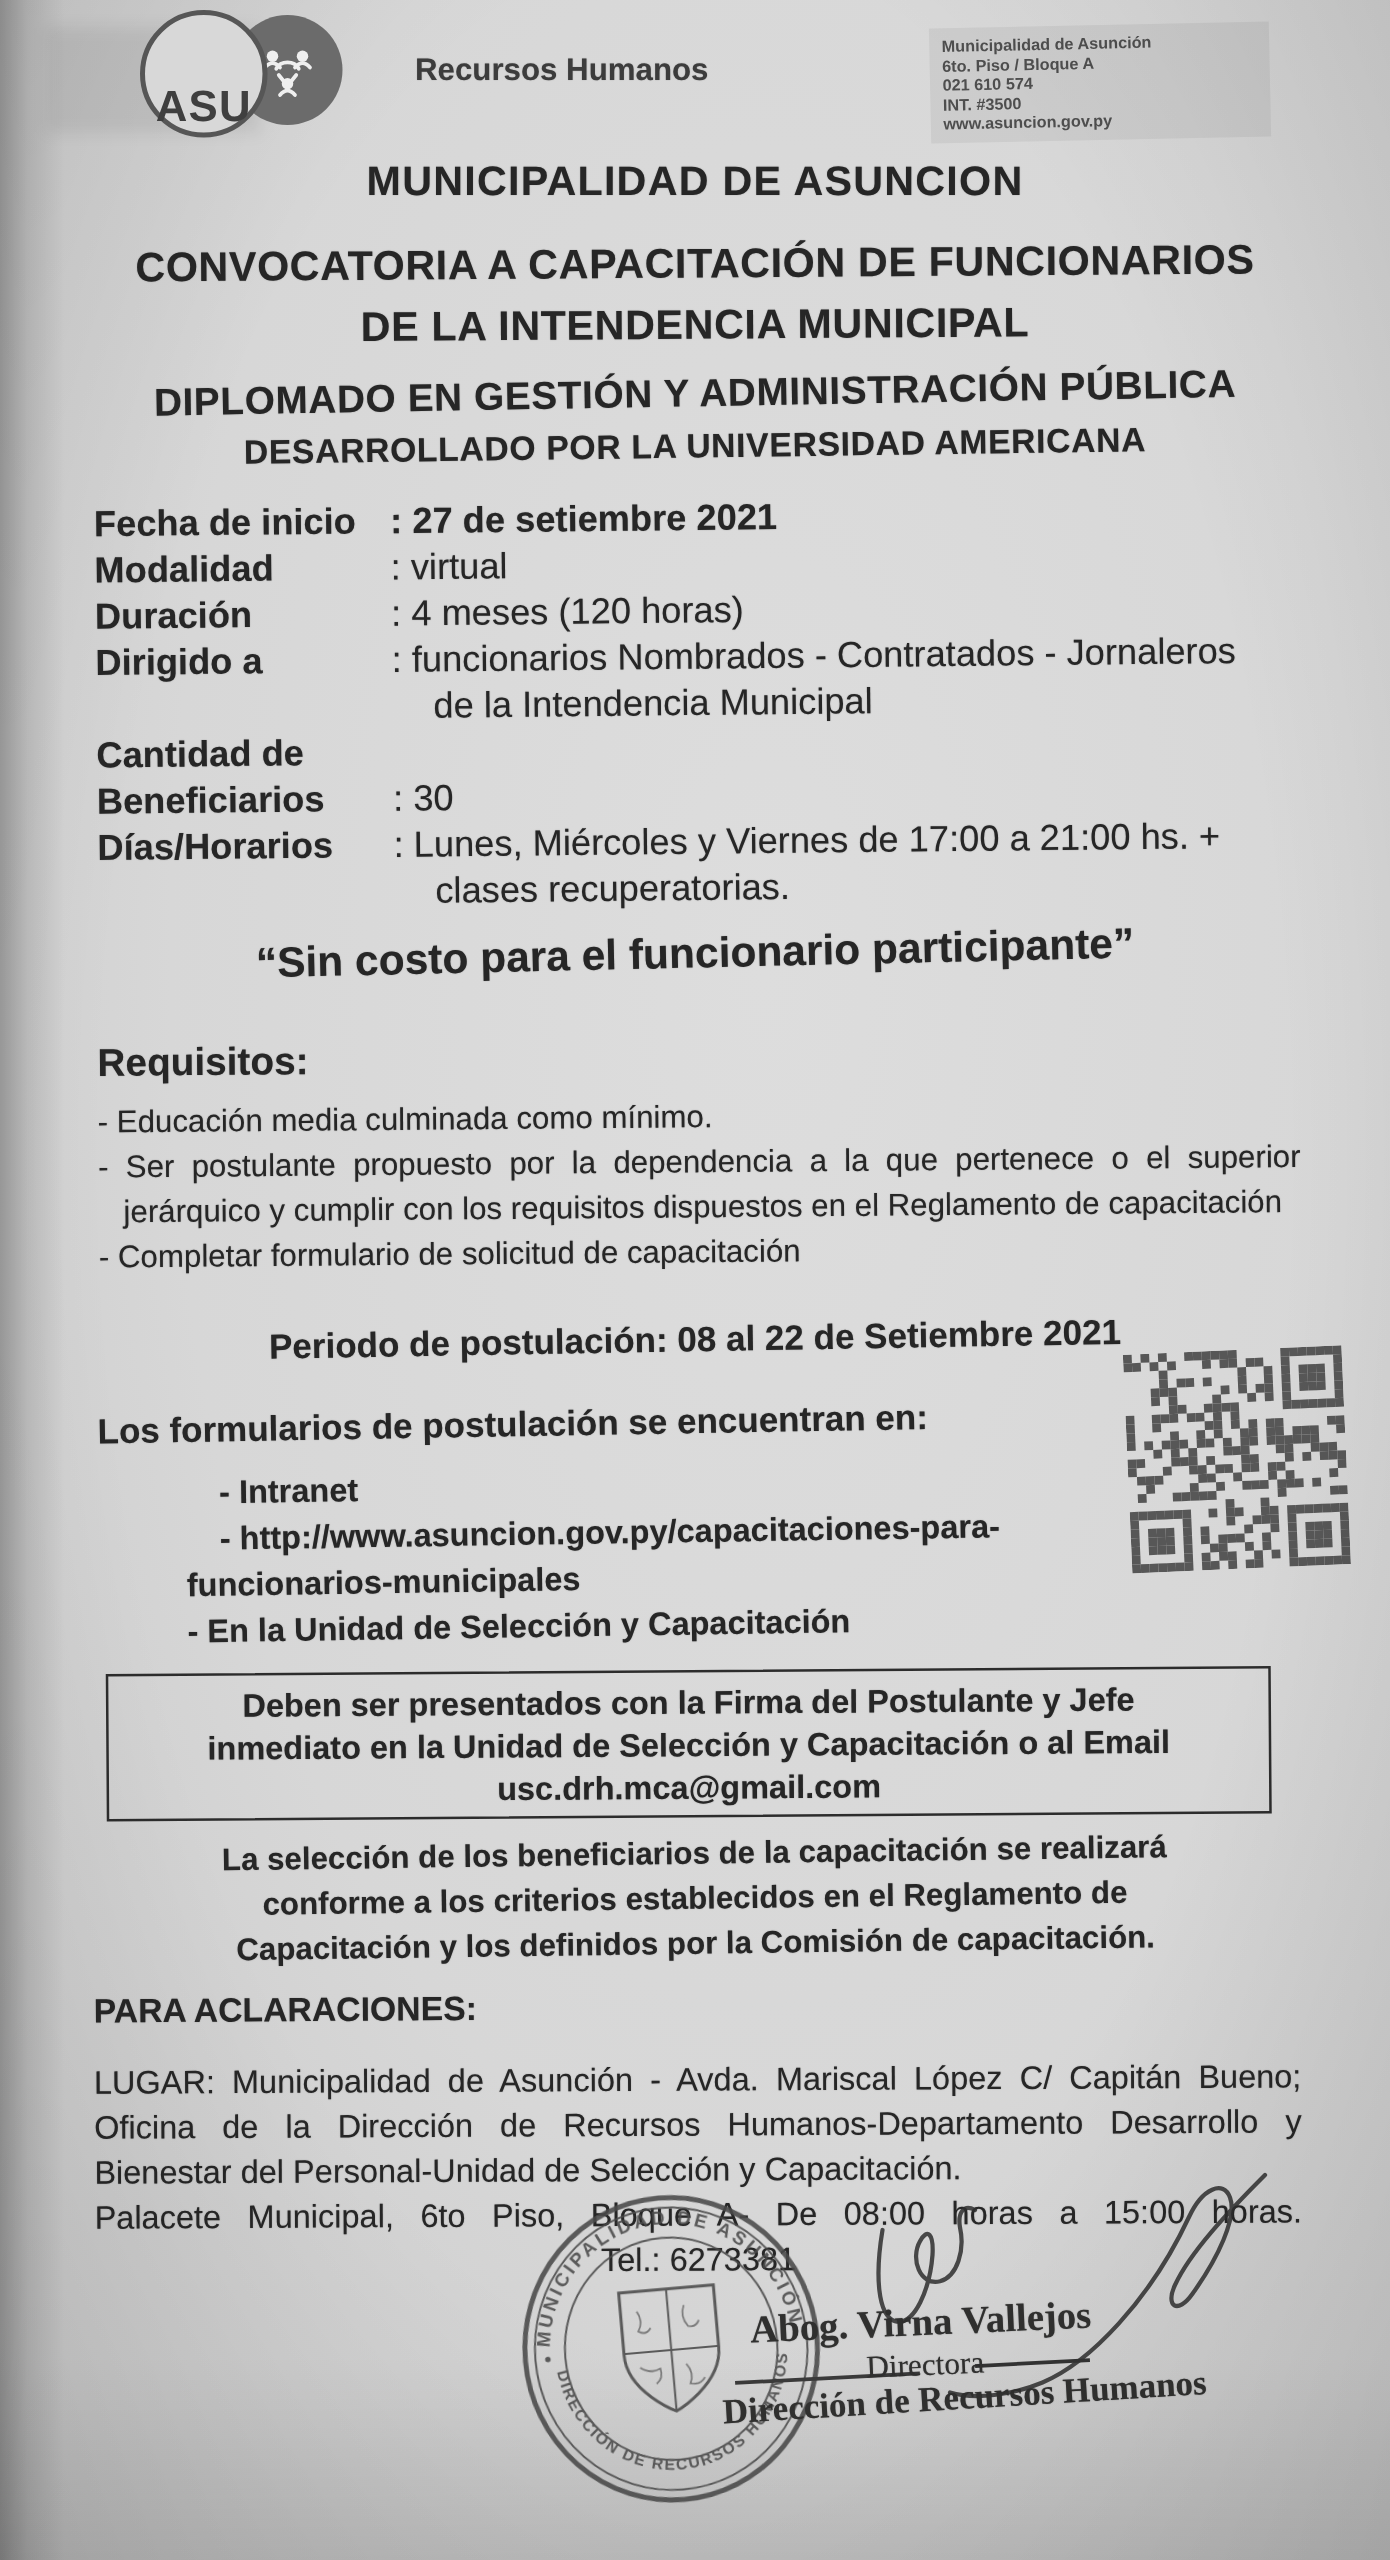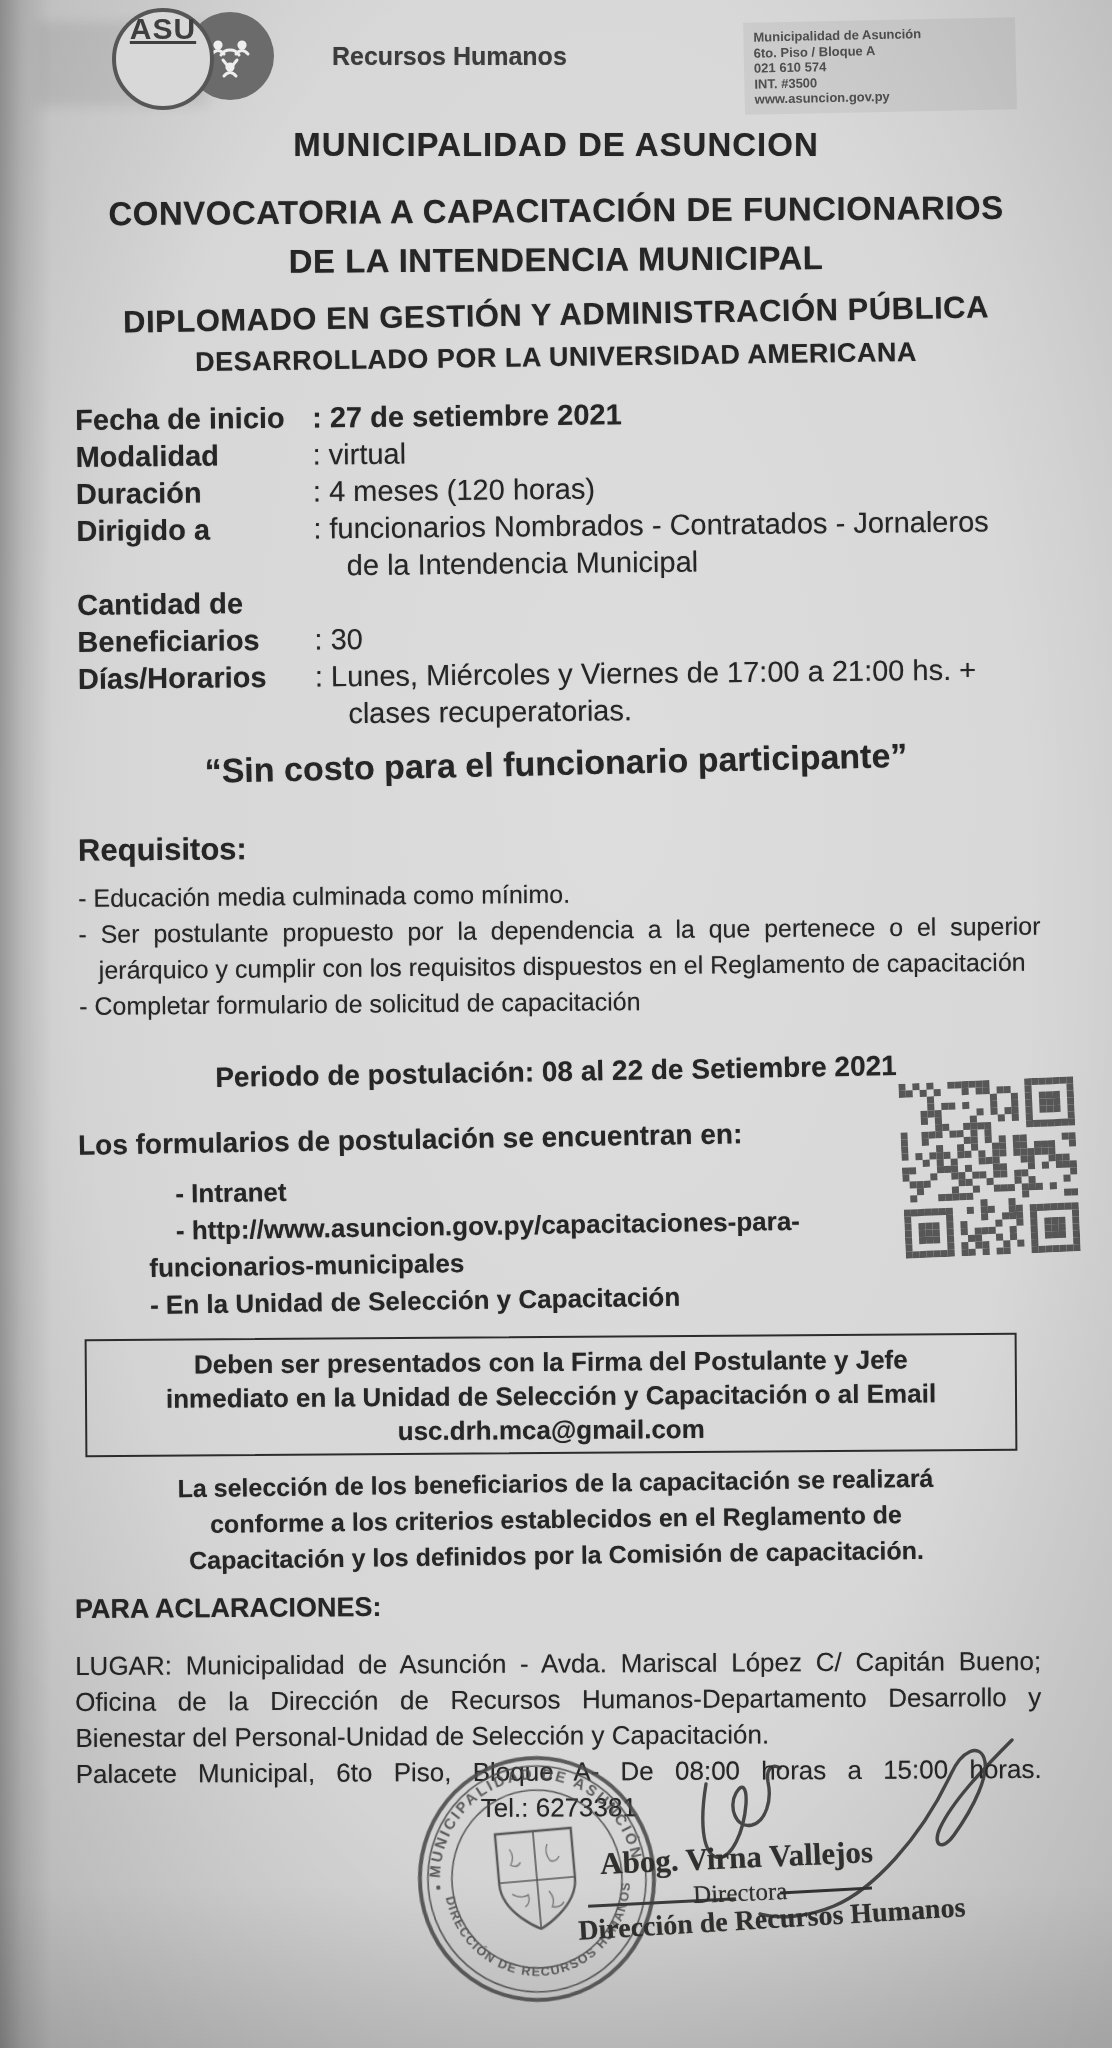--- a/index.html
+++ b/index.html
@@ -13,22 +13,22 @@
   }
   .paper::after{content:"";position:absolute;inset:0;pointer-events:none;
     background:radial-gradient(ellipse at 50% 45%, rgba(0,0,0,0) 60%, rgba(0,0,0,.10) 100%);}
   .ink{color:#262626;text-shadow:0 0 1px rgba(25,25,25,.38);}
   .b{font-weight:bold;}
   .abs{position:absolute;}
   .ctr{left:0;width:100%;text-align:center;}
 
   
   .logo-ring{left:112px;top:8px;width:94px;height:94px;border:4px solid #565656;border-radius:50%;
-    background:#d8d8d8;z-index:2;display:flex;align-items:flex-start;justify-content:center;
-    font-size:30px;font-weight:bold;color:#3f3f3f;letter-spacing:1px;text-decoration:underline;}
+    background:#d8d8d8;z-index:2;display:flex;align-items:flex-end;justify-content:center;
+    font-size:35px;font-weight:bold;color:#3f3f3f;letter-spacing:1px;}
   .logo-dark{left:186px;top:12px;width:88px;height:88px;border-radius:50%;background:#6b6b6b;z-index:1;
     display:flex;align-items:center;justify-content:center;}
   .brand{left:332px;top:42px;font-size:25px;font-weight:bold;color:#3c3c3c;text-shadow:0 0 1px rgba(0,0,0,.3);}
   .contact{left:744px;top:20px;width:252px;background:rgba(0,0,0,.055);padding:7px 10px;
     font-size:13px;font-weight:bold;line-height:15.5px;color:#4e4e4e;transform:rotate(-1.2deg);}
 
   
   .t-org{top:126px;font-size:33px;letter-spacing:1px;}
   .t-call1{top:192px;font-size:33px;letter-spacing:.5px;transform:rotate(-.4deg);}
   .t-call2{top:241px;font-size:33px;letter-spacing:.5px;transform:rotate(-.4deg);}

